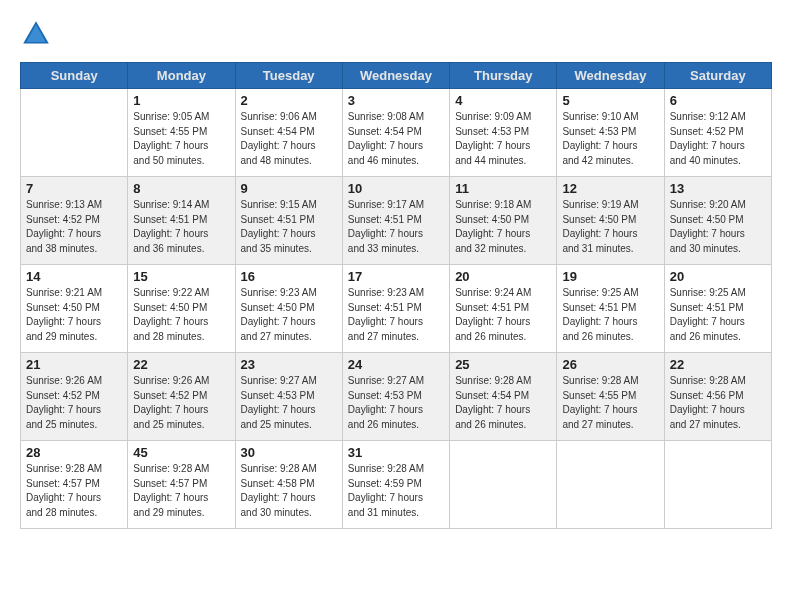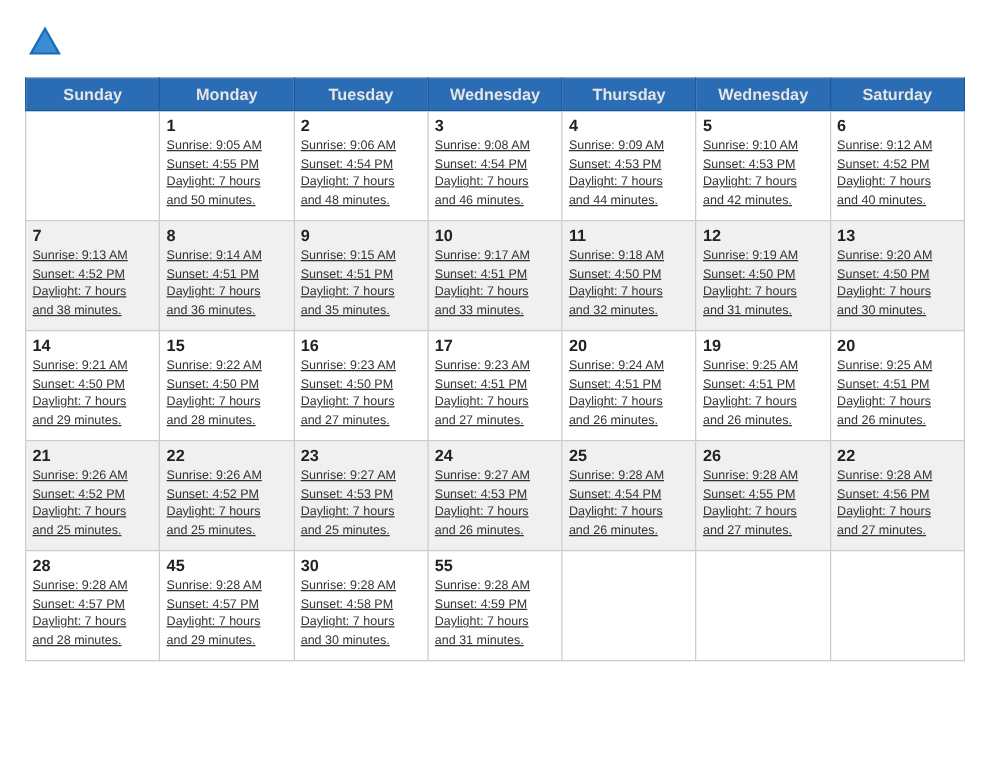--- a/index.html
+++ b/index.html
@@ -76,21 +76,20 @@
       font-size: 13px;
       font-weight: bold;
       color: #222;
       display: block;
       margin-bottom: 2px;
     }
     .day-info {
       font-size: 10px;
       line-height: 1.45;
       color: #333;
-      text-decoration: underline;
     }
     .empty-cell {
       background: #f9f9f9;
     }
     .row-shaded td {
       background: #f0f0f0;
     }
     .row-white td {
       background: #fff;
     }
@@ -254,21 +253,21 @@
           </td>
           <td>
             <span class="day-num">45</span>
             <div class="day-info">Sunrise: 9:28 AM<br>Sunset: 4:57 PM<br>Daylight: 7 hours<br>and 29 minutes.</div>
           </td>
           <td>
             <span class="day-num">30</span>
             <div class="day-info">Sunrise: 9:28 AM<br>Sunset: 4:58 PM<br>Daylight: 7 hours<br>and 30 minutes.</div>
           </td>
           <td>
-            <span class="day-num">55</span>
+            <span class="day-num">31</span>
             <div class="day-info">Sunrise: 9:28 AM<br>Sunset: 4:59 PM<br>Daylight: 7 hours<br>and 31 minutes.</div>
           </td>
           <td class="empty-cell"></td>
           <td class="empty-cell"></td>
           <td class="empty-cell"></td>
         </tr>
       </tbody>
   </table>
 </div>
 

